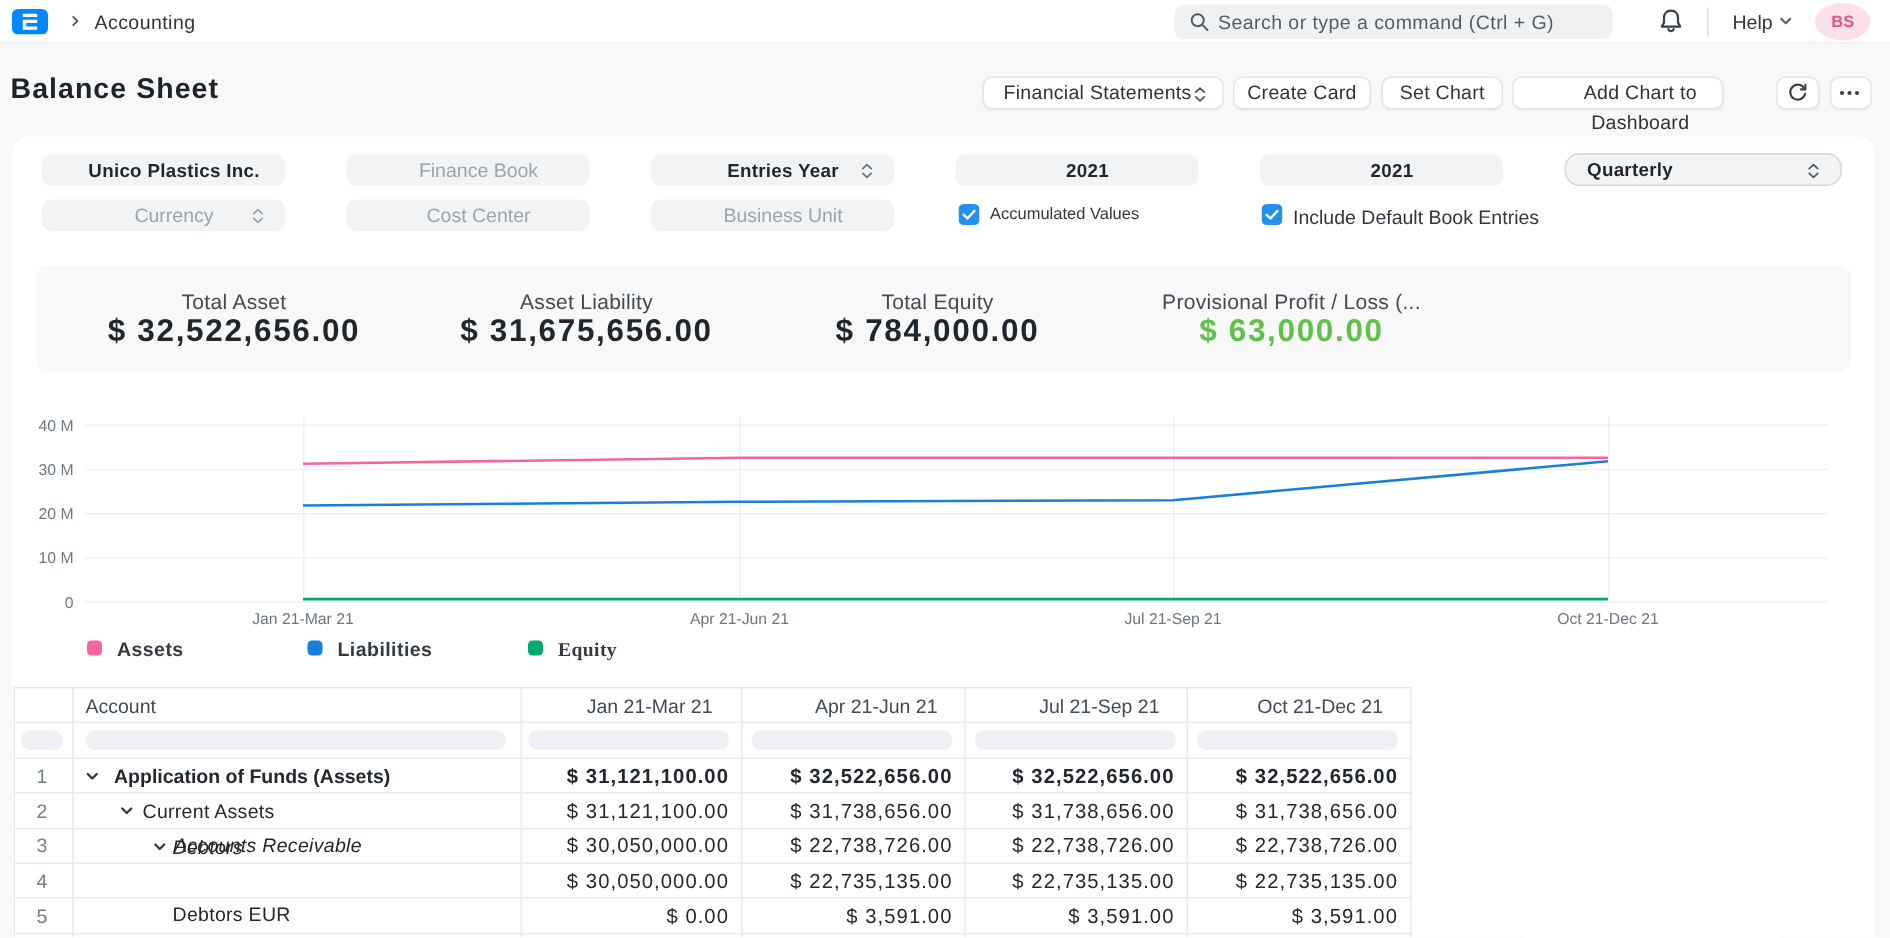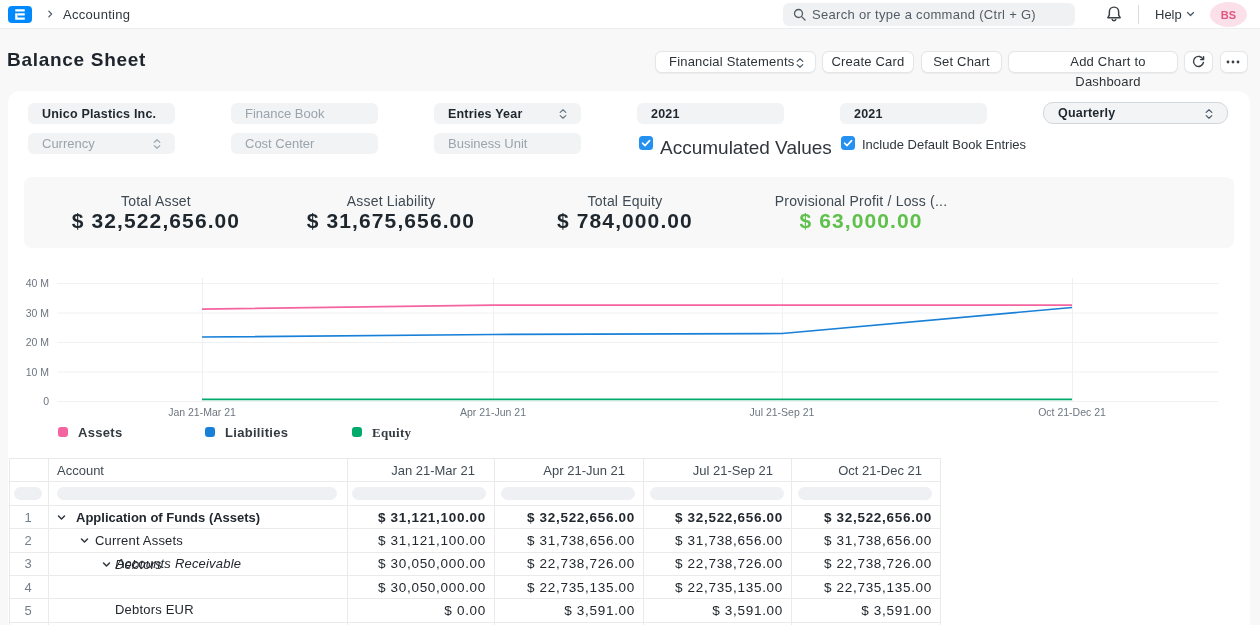--- a/index.html
+++ b/index.html
@@ -47,21 +47,21 @@
 
 <div class="abs" style="left:7px;top:49px;font-size:19px;font-weight:bold;color:#1d242b;letter-spacing:0.7px;">Balance Sheet</div>
 
 <div class="abs btn" style="left:655px;top:51px;width:161px;height:21.5px;"><span style="margin-left:13px;">Financial Statements</span>
   <svg class="abs" style="right:11px;top:6px;" width="8" height="10" viewBox="0 0 8 10">
       <path d="M1.2 3.4 L4 0.8 L6.8 3.4 M1.2 6.6 L4 9.2 L6.8 6.6" stroke="#4c5a67" stroke-width="1.2" fill="none" stroke-linecap="round" stroke-linejoin="round"></path>
     </svg>
 </div>
 <div class="abs btn" style="left:822px;top:51px;width:92px;height:21.5px;text-align:center;"><span>Create Card</span></div>
 <div class="abs btn" style="left:921px;top:51px;width:81px;height:21.5px;text-align:center;"><span>Set Chart</span></div>
-<div class="abs btn" style="left:1008px;top:51px;width:170px;height:21.5px;text-align:center;padding-left:30px;"><span>Add Chart to Dashboard</span></div>
+<div class="abs btn" style="left:1008px;top:51px;width:141px;height:21.5px;text-align:center;padding-left:30px;"><span>Add Chart to Dashboard</span></div>
 <div class="abs btn" style="left:1184px;top:51px;width:29px;height:21.5px;"></div>
 <svg class="abs" style="left:1192px;top:55px;" width="13" height="13" viewBox="0 0 13 13">
     <path d="M11 4.2 A5 5 0 1 0 11.4 7.5" stroke="#383f45" stroke-width="1.4" fill="none" stroke-linecap="round"></path>
     <path d="M11.6 1.6 L11.6 4.6 L8.6 4.6" stroke="#383f45" stroke-width="1.4" fill="none" stroke-linecap="round" stroke-linejoin="round"></path>
   </svg>
 <div class="abs btn" style="left:1219.5px;top:51px;width:28.5px;height:21.5px;"></div>
 <svg class="abs" style="left:1225px;top:59.5px;" width="16" height="4" viewBox="0 0 16 4">
     <circle cx="3" cy="2" r="1.4" fill="#383f45"></circle>
     <circle cx="8" cy="2" r="1.4" fill="#383f45"></circle>
     <circle cx="13" cy="2" r="1.4" fill="#383f45"></circle>
@@ -93,29 +93,29 @@
   <svg class="abs selarr" width="8" height="10" viewBox="0 0 8 10">
       <path d="M1.2 3.4 L4 0.8 L6.8 3.4 M1.2 6.6 L4 9.2 L6.8 6.6" stroke="#9aa4ad" stroke-width="1.2" fill="none" stroke-linecap="round" stroke-linejoin="round"></path>
     </svg>
 </div>
 <div class="abs fbox" style="left:231px;top:133px;"><span class="fp">Cost Center</span></div>
 <div class="abs fbox" style="left:434px;top:133px;"><span class="fp">Business Unit</span></div>
 <svg class="abs" style="left:639px;top:136px;" width="14" height="14" viewBox="0 0 14 14">
     <rect x="0" y="0" width="14" height="14" rx="3.5" fill="#2490ef"></rect>
     <path d="M3.5 7.2 L6 9.6 L10.6 4.6" stroke="#fff" stroke-width="1.6" fill="none" stroke-linecap="round" stroke-linejoin="round"></path>
   </svg>
-<div class="abs" style="left:660px;top:136.5px;font-size:19px;color:#30363c;">Accumulated Values</div>
+<div class="abs" style="left:660px;top:136.5px;font-size:11px;color:#30363c;">Accumulated Values</div>
 <svg class="abs" style="left:841px;top:136px;" width="14" height="14" viewBox="0 0 14 14">
     <rect x="0" y="0" width="14" height="14" rx="3.5" fill="#2490ef"></rect>
     <path d="M3.5 7.2 L6 9.6 L10.6 4.6" stroke="#fff" stroke-width="1.6" fill="none" stroke-linecap="round" stroke-linejoin="round"></path>
   </svg>
 <div class="abs" style="left:862px;top:136.5px;font-size:13px;color:#30363c;">Include Default Book Entries</div>
 
 <style>
-.fbox { width:147px;height:21px;background:#f1f3f5;border-radius:6px;font-size:13px;line-height:21px; }
+.fbox { width:162px;height:21px;background:#f1f3f5;border-radius:6px;font-size:13px;line-height:21px;text-align:center; }
 .fv { margin-left:14px;color:#1f272e;font-weight:bold;font-size:12.5px;letter-spacing:0.2px; }
 .fp { margin-left:14px;color:#9aa4ad; }
 .selarr { right:14px;top:6px; }
 </style>
 
 <div class="abs" style="left:24px;top:177px;width:1210px;height:71px;background:#f8f8f8;border-radius:8px;"></div>
 <div class="abs sumlbl" style="left:56px;width:200px;">Total Asset</div>
 <div class="abs sumval" style="left:56px;width:200px;">$ 32,522,656.00</div>
 <div class="abs sumlbl" style="left:291px;width:200px;">Asset Liability</div>
 <div class="abs sumval" style="left:291px;width:200px;">$ 31,675,656.00</div>

